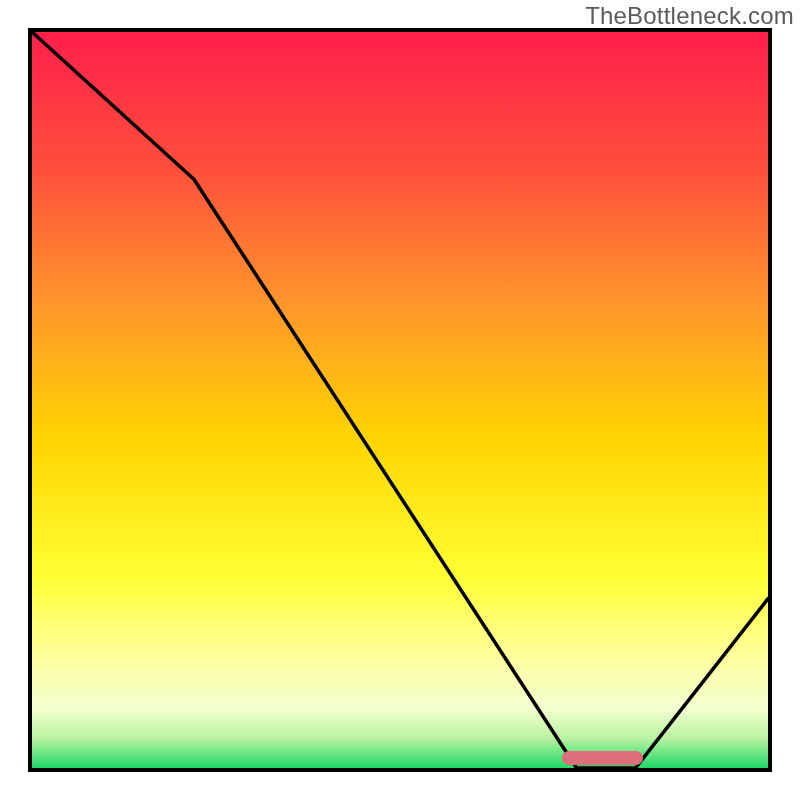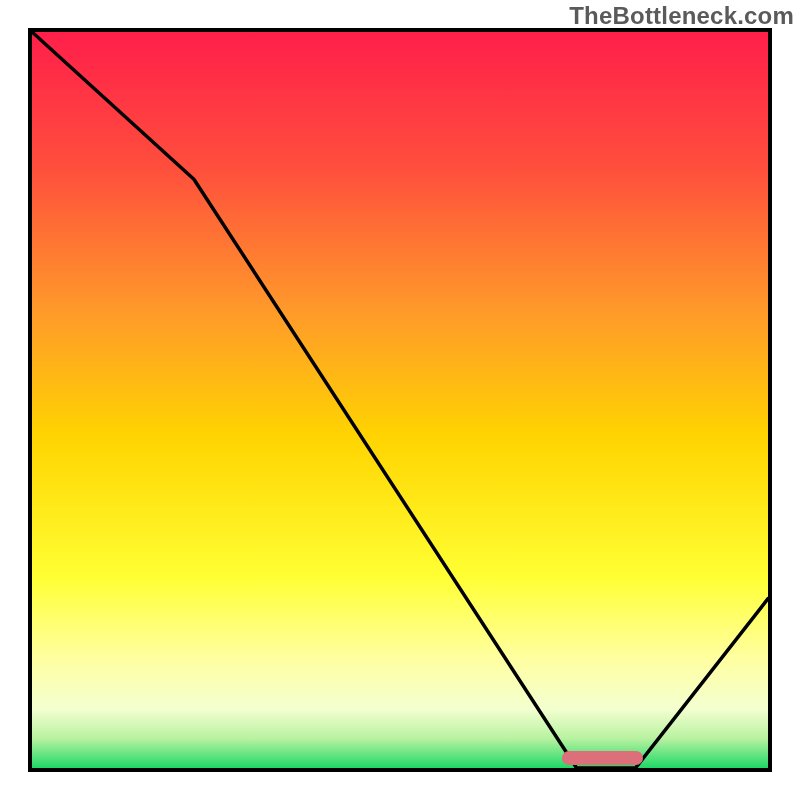--- a/index.html
+++ b/index.html
@@ -13,21 +13,21 @@
   .canvas {
     position: relative;
     width: 800px;
     height: 800px;
   }
   .watermark {
     position: absolute;
     top: 2px;
     right: 6px;
     font-size: 24px;
-    font-weight: 700;
+    font-weight: 400;
     color: #5a5a5a;
     letter-spacing: 0.2px;
   }
   .frame {
     position: absolute;
     left: 28px;
     top: 28px;
     width: 744px;   
     height: 744px;
     border: 4px solid #000;

